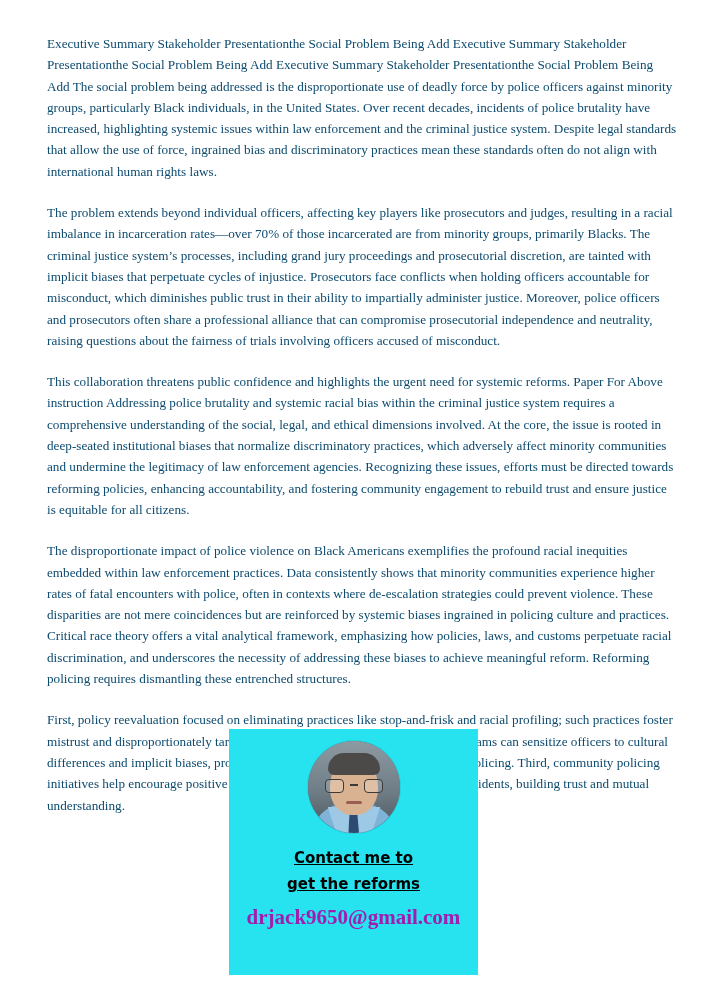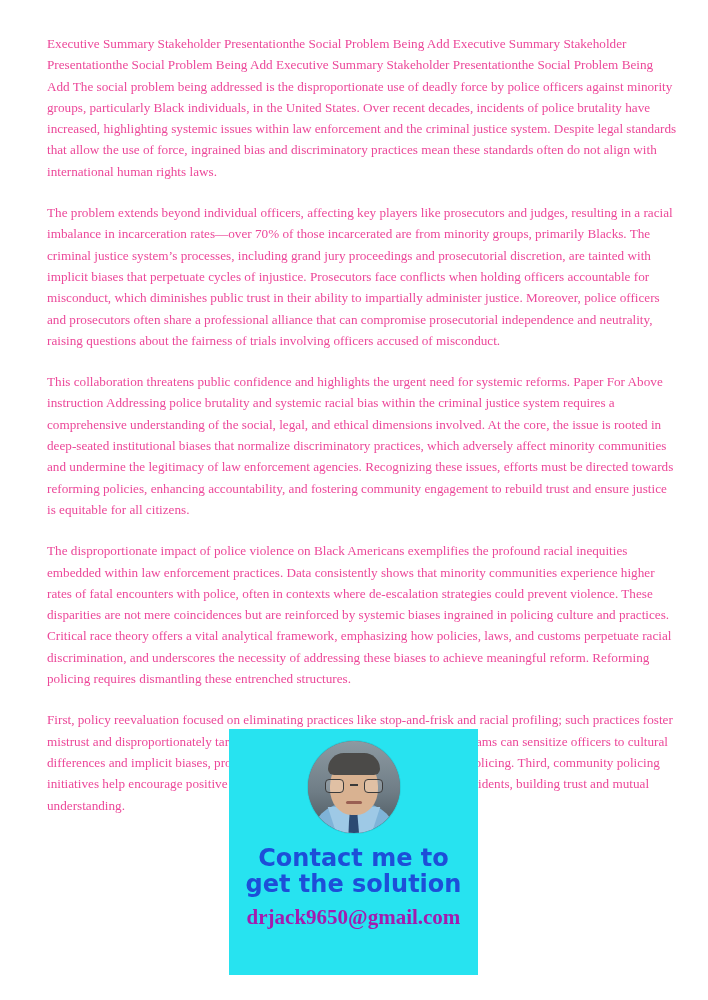--- a/index.html
+++ b/index.html
@@ -26,21 +26,21 @@
     position: absolute;
     left: 47px;
     top: 33px;
     width: 631px;
   }
   .para {
     font-size: 13.2px;
     line-height: 21.3px;
     text-align: left;
     margin: 0 0 20px 0;
-    color: #ec4899;
+    color: #0c4a6e;
   }
   .para:last-child { margin-bottom: 0; }
 
   
   .overlay-card {
     position: absolute;
     left: 229px;
     top: 729px;
     width: 249px;
     height: 246px;
@@ -135,25 +135,26 @@
     top: 60px; left: 50%;
     transform: translateX(-50%);
     width: 16px; height: 2.5px;
     background: #9a5f52;
     border-radius: 2px;
   }
 
   .card-line {
     font-family: "DejaVu Sans", "Liberation Sans", sans-serif;
     font-weight: bold;
-    font-size: 24px;
+    font-size: 15px;
     line-height: 26px;
-    color: #1d4ed8;
+    color: #000000;
     text-align: center;
     width: 100%;
+    text-decoration: underline;
   }
   .card-line.first { margin-top: 12px; }
   .card-email {
     font-family: "Liberation Serif", "DejaVu Serif", serif;
     font-weight: bold;
     font-size: 21px;
     line-height: 26px;
     color: #a21caf;
     text-align: center;
     margin-top: 7px;
@@ -182,17 +183,17 @@
       <div class="tie"></div>
       <div class="neck"></div>
       <div class="face"></div>
       <div class="hair"></div>
       <div class="glass-l"></div>
       <div class="glass-r"></div>
       <div class="bridge"></div>
       <div class="mouth"></div>
     </div>
     <div class="card-line first">Contact me to</div>
-    <div class="card-line">get the solution</div>
+    <div class="card-line">get the reforms</div>
     <div class="card-email">drjack9650@gmail.com</div>
   </div>
 
 </div>
 
 </body></html>

